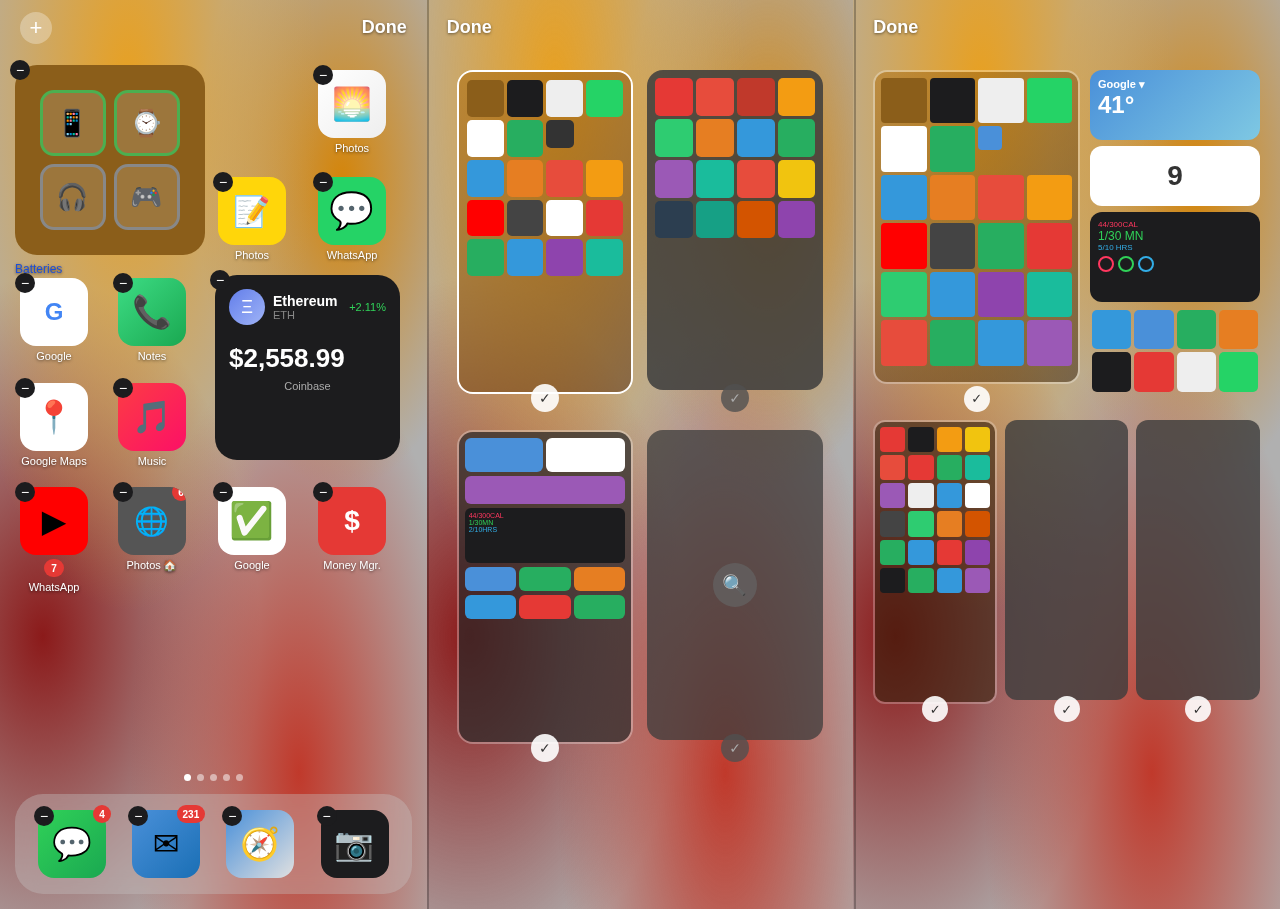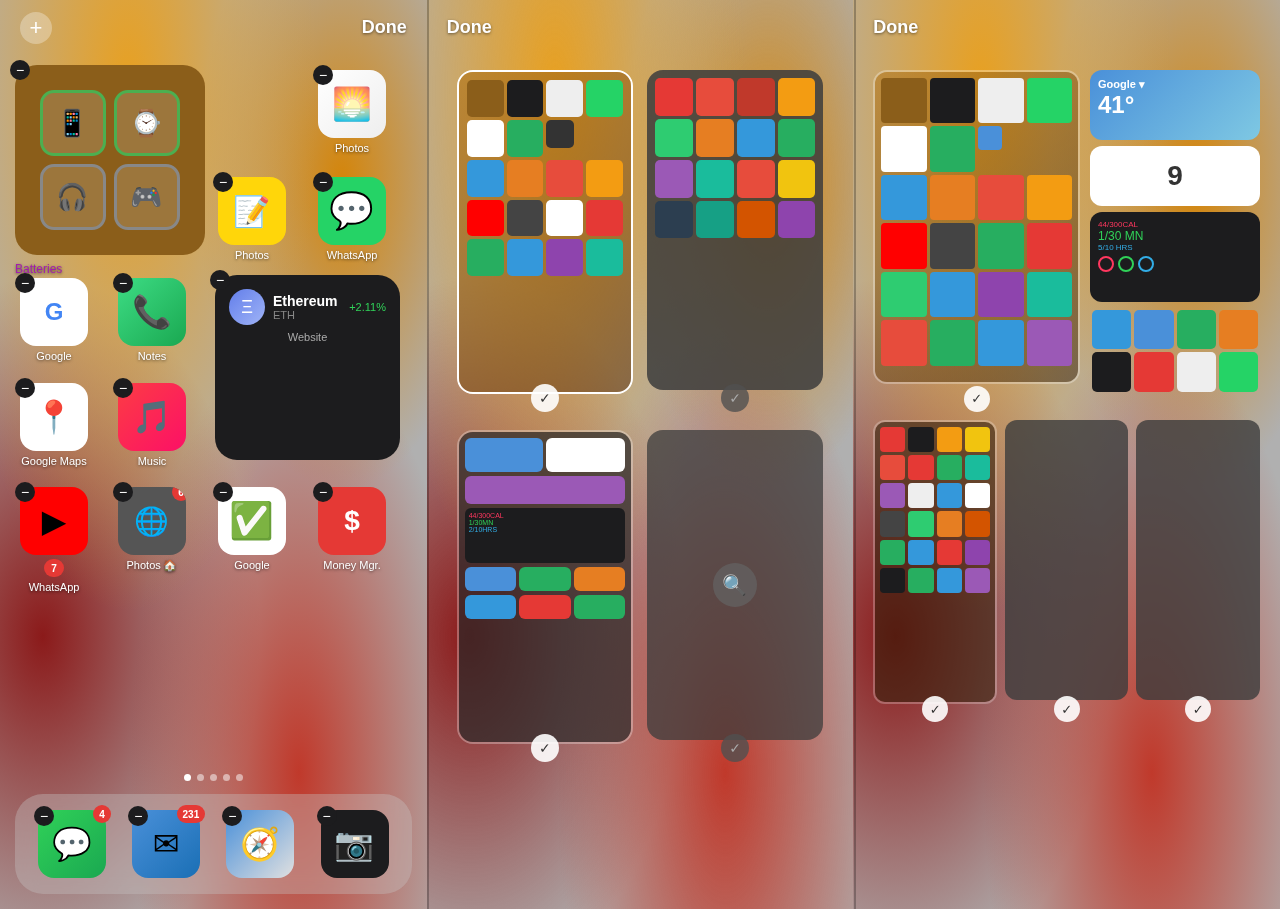--- a/index.html
+++ b/index.html
@@ -263,21 +263,21 @@
     <div class="minus-btn"></div>
     <div class="battery-row">
       <div class="battery-icon">📱</div>
       <div class="battery-icon">⌚</div>
     </div>
     <div class="battery-row">
       <div class="battery-icon" style="border-color:#888">🎧</div>
       <div class="battery-icon" style="border-color:#888">🎮</div>
     </div>
   </div>
-  <div style="position:absolute;top:262px;left:15px;color:#a21caf;font-size:12px;text-shadow:0 1px 3px rgba(0,0,0,.6)">Batteries</div>
+  <div style="position:absolute;top:262px;left:15px;color:#1d4ed8;font-size:12px;text-shadow:0 1px 3px rgba(0,0,0,.6)">Batteries</div>
 
 
   <div class="app-icon" style="top:70px;left:318px">
     <div class="minus-btn"></div>
     <div class="icon-img ic-photos">
       <span style="font-size:32px">🌅</span>
     </div>
     <span class="icon-label">Photos</span>
   </div>
 
@@ -316,21 +316,22 @@
   <div class="widget-coinbase">
     <div class="minus-btn"></div>
     <div class="coinbase-row1">
       <div class="eth-logo">Ξ</div>
       <div>
         <div class="coinbase-name">Ethereum</div>
         <div class="coinbase-sym">ETH</div>
       </div>
       <div class="coinbase-pct">+2.11%</div>
     </div>
-    <div class="coinbase-label">Website</div>
+    <div class="coinbase-price">$2,558.99</div>
+    <div class="coinbase-label">Coinbase</div>
   </div>
 
   <div class="app-icon" style="top:383px;left:20px">
     <div class="minus-btn"></div>
     <div class="icon-img ic-googlemaps">
       <span style="font-size:32px">📍</span>
     </div>
     <span class="icon-label">Google Maps</span>
   </div>
 

